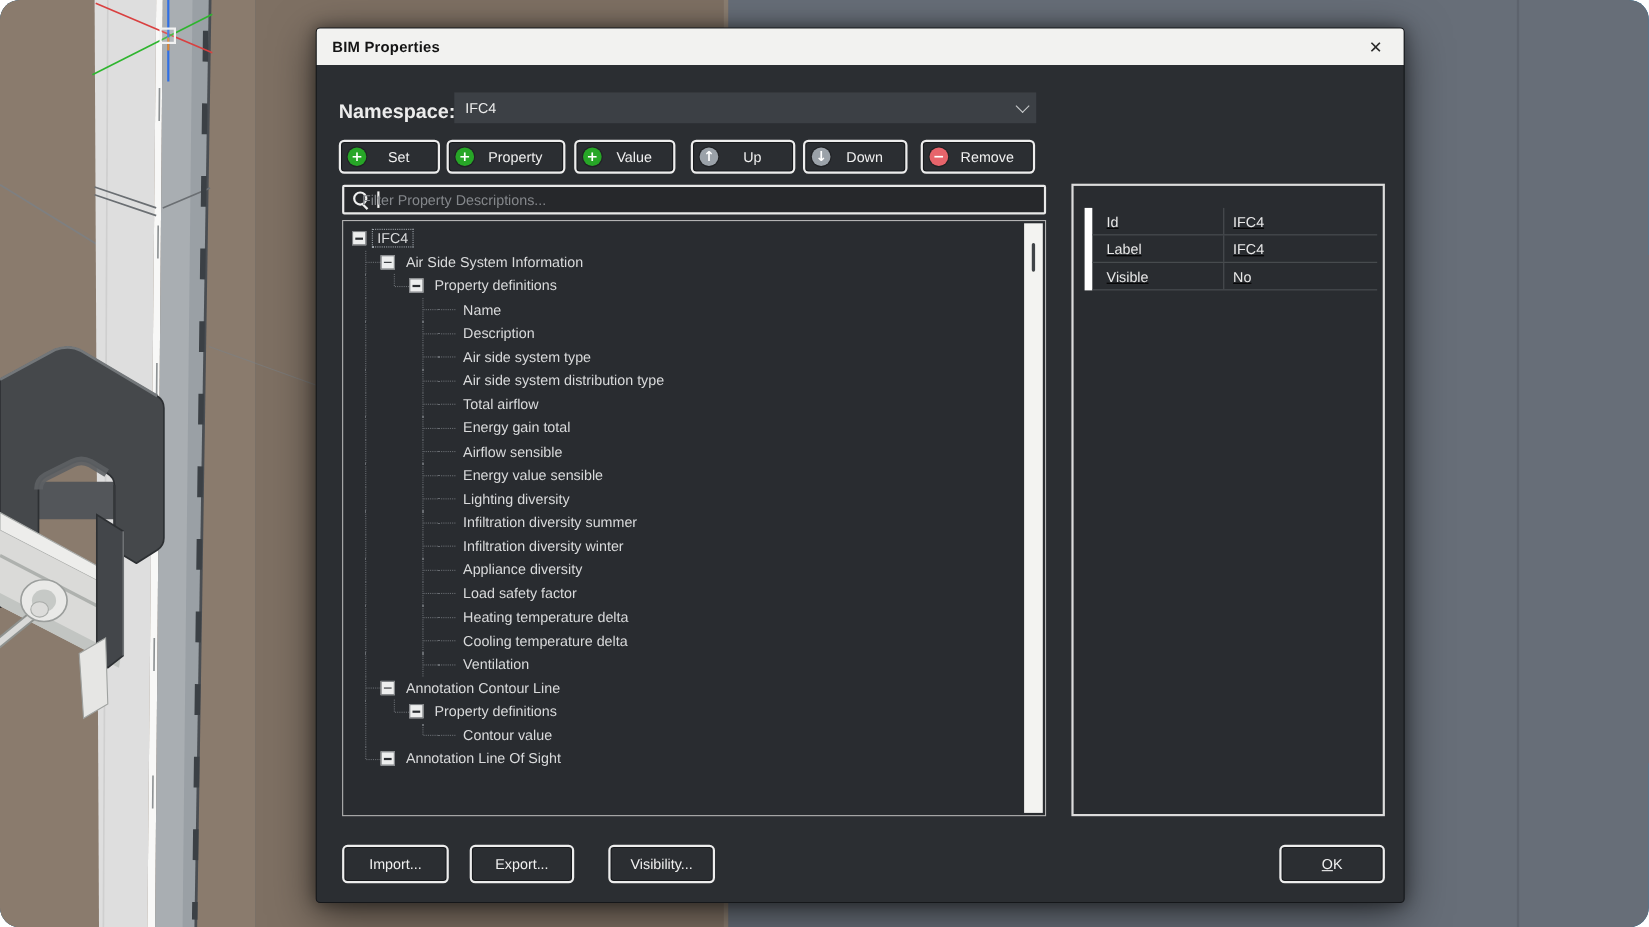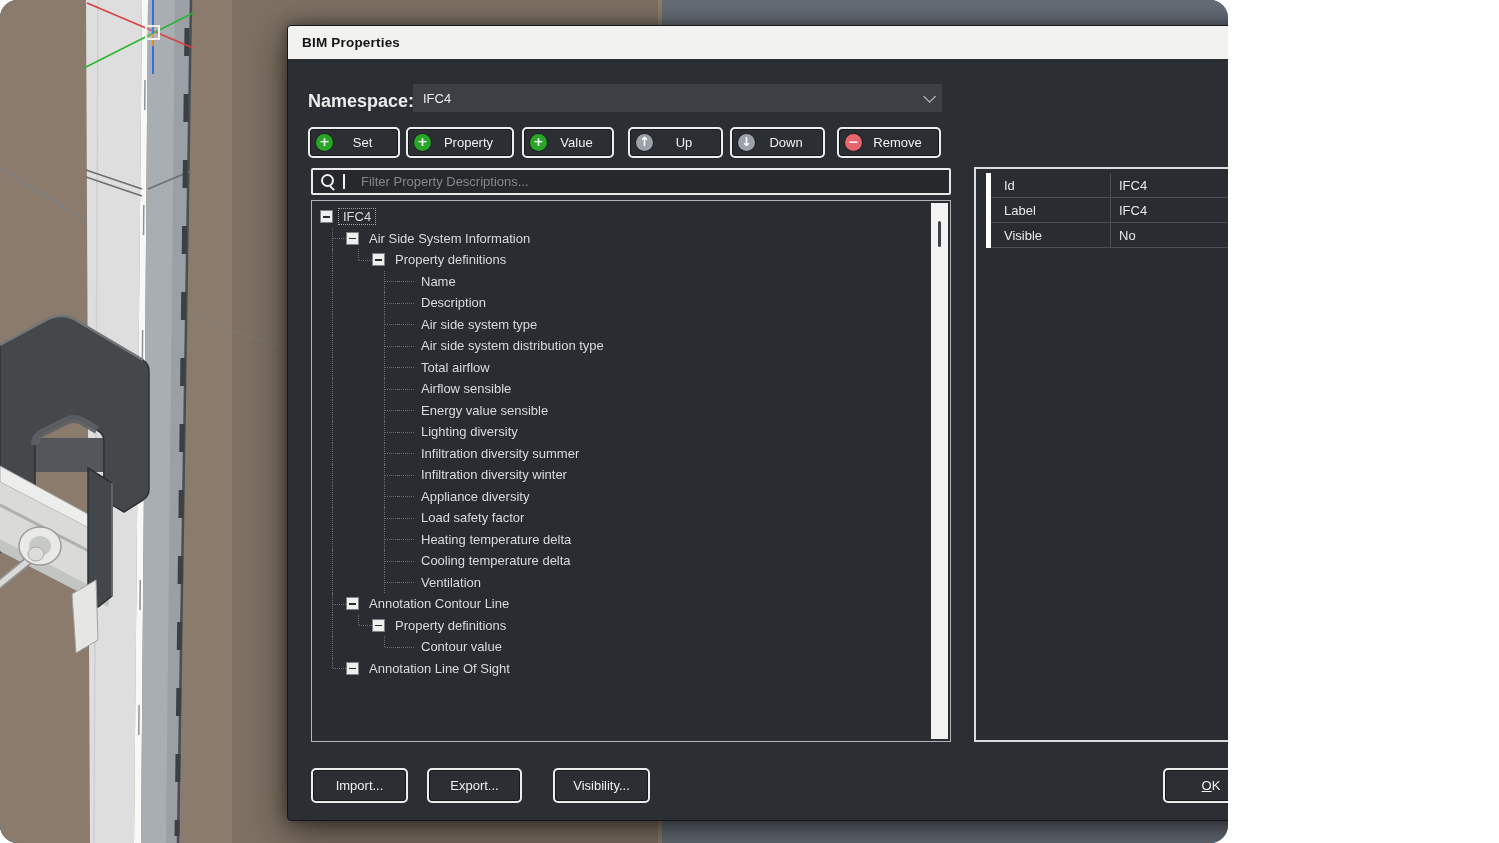--- a/index.html
+++ b/index.html
@@ -1,16 +1,16 @@
 <!DOCTYPE html>
 <html><head>
 <meta charset="utf-8">
 <style>
   html,body{margin:0;padding:0;background:#ffffff;font-family:"Liberation Sans",sans-serif;}
-  .screen{position:relative;width:1228px;height:843px;border-radius:18px;overflow:hidden;background:#0369a1;}
+  .screen{position:relative;width:1499px;height:843px;border-radius:18px;overflow:hidden;background:#0369a1;}
   .scene{position:absolute;left:0;top:0;}
 
   
   .dialog{position:absolute;left:287px;top:25px;width:990px;height:796px;background:#2b2e32;
           border:1px solid #15171a;border-radius:4px;box-sizing:border-box;
           box-shadow:0 10px 40px rgba(0,0,0,.55),0 0 14px rgba(0,0,0,.4);}
   .titlebar{position:absolute;left:0;top:0;right:0;height:33px;background:#f2f2f0;
             border-radius:3px 3px 0 0;display:flex;align-items:center;padding:0 14px;box-sizing:border-box;}
   .title{font-size:13.5px;font-weight:bold;color:#141414;letter-spacing:.2px;}
   .close{margin-left:auto;font-size:15px;color:#2a2a2a;padding:0 5px;cursor:default;}
@@ -24,21 +24,21 @@
 
   .tbtn{position:absolute;top:101px;height:31px;background:#2b2e32;border:2px solid #ededed;border-radius:5px;
         box-sizing:border-box;display:flex;align-items:center;padding:0 6px;box-shadow:inset 0 0 0 1px #17191c;}
   .circ{width:17px;height:17px;border-radius:50%;color:#fff;flex:none;text-align:center;
         font:bold 12.5px/16.5px "DejaVu Sans",sans-serif;box-shadow:0 0 0 1px rgba(0,0,0,.25);}
   .tlbl{flex:1;text-align:center;font-size:13px;color:#f0f0f0;margin:0 2px;white-space:nowrap;}
 
   .filter{position:absolute;left:23px;top:142px;width:640px;height:27px;background:#26282b;
           border:2px solid #e9e9e9;border-radius:2px;box-sizing:border-box;}
   .filter input{position:absolute;left:0;top:0;width:100%;height:100%;background:transparent;border:none;outline:none;
-          padding:0 6px 0 48px;box-sizing:border-box;font-family:"Liberation Sans",sans-serif;
+          padding:0 6px 0 16px;box-sizing:border-box;font-family:"Liberation Sans",sans-serif;
           font-size:13px;color:#e8e8e8;}
   .filter input::placeholder{color:#84878b;opacity:1;}
   .mag{position:absolute;left:8px;top:4px;width:9px;height:9px;border:2px solid #f0f0f0;border-radius:50%;}
   .mag::after{content:"";position:absolute;left:8px;top:9px;width:2px;height:6px;background:#f0f0f0;transform:rotate(-45deg);}
   .caret{position:absolute;left:30px;top:4px;width:1.5px;height:15px;background:#f2f2f2;}
 
   .tree{position:absolute;left:23px;top:174px;width:640px;height:542px;background:#292c30;
         border:1px solid #b3b3b3;box-sizing:border-box;overflow:hidden;}
   .tree-rows{position:absolute;left:0;top:5px;right:22px;bottom:0;padding-left:8px;}
   .tree-row{display:flex;align-items:center;height:21.5px;white-space:nowrap;}
@@ -52,21 +52,21 @@
   .box{width:13px;height:13px;background:#edeeee;border:1px solid #7e8184;box-sizing:border-box;
        position:relative;flex:none;}
   .box::before{content:"";position:absolute;left:2px;right:2px;top:5px;height:1.5px;background:#2a2d31;}
   .tlabel{font-size:13px;color:#d9dadb;padding:0 4px;}
   .tlabel.selected{outline:1px dotted #9aa0a6;}
   .sb{position:absolute;top:2px;right:2px;bottom:2px;width:17px;background:#f3f3f1;}
   .sb-thumb{position:absolute;left:7px;top:18px;width:3px;height:26px;background:#3f4347;border-radius:2px;}
 
   .panel{position:absolute;left:686px;top:141px;width:285px;height:575px;background:#292c30;
          border:2px solid #dcdcdc;box-sizing:border-box;}
-  .ptable{position:absolute;left:10px;right:5px;top:4px;border-left:5px solid #ffffff;}
+  .ptable{position:absolute;left:10px;right:5px;top:20px;border-left:7px solid #ffffff;text-decoration:underline;}
   .prow{display:flex;height:24px;border-bottom:1px solid #4b4f53;align-items:center;}
   .pkey{width:106px;flex:none;padding-left:13px;font-size:13px;color:#e9e9e9;}
   .pval{flex:1;border-left:1px solid #4b4f53;align-self:stretch;display:flex;align-items:center;
         padding-left:8px;font-size:13px;color:#e9e9e9;}
 
   .fbtn{position:absolute;top:742px;height:35px;background:#2b2e32;border:2px solid #ededed;border-radius:5px;
         box-sizing:border-box;display:flex;align-items:center;justify-content:center;
         font-size:13px;color:#f0f0f0;box-shadow:inset 0 0 0 1px #17191c;}
   .ok-label{display:block;}
   .ok-label::first-letter{text-decoration:underline;}
@@ -236,20 +236,27 @@
             <span class="cell"></span>
             <span class="cell c more"></span>
             <span class="slot leaf"></span>
             <span class="tlabel">Total airflow</span>
           </div>
           <div class="tree-row">
             <span class="cell g"></span>
             <span class="cell"></span>
             <span class="cell c more"></span>
             <span class="slot leaf"></span>
+            <span class="tlabel">Energy gain total</span>
+          </div>
+          <div class="tree-row">
+            <span class="cell g"></span>
+            <span class="cell"></span>
+            <span class="cell c more"></span>
+            <span class="slot leaf"></span>
             <span class="tlabel">Airflow sensible</span>
           </div>
           <div class="tree-row">
             <span class="cell g"></span>
             <span class="cell"></span>
             <span class="cell c more"></span>
             <span class="slot leaf"></span>
             <span class="tlabel">Energy value sensible</span>
           </div>
           <div class="tree-row">

